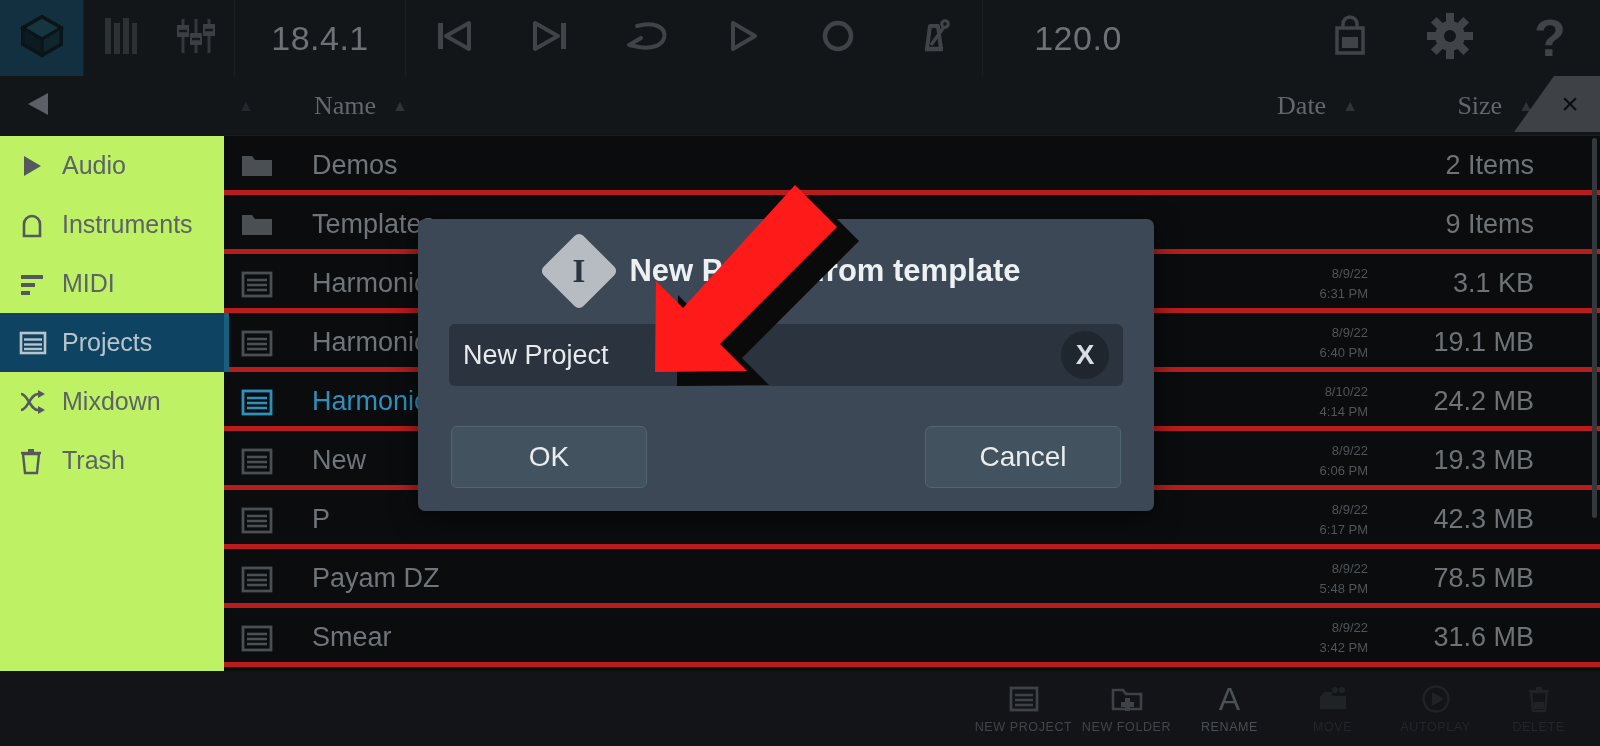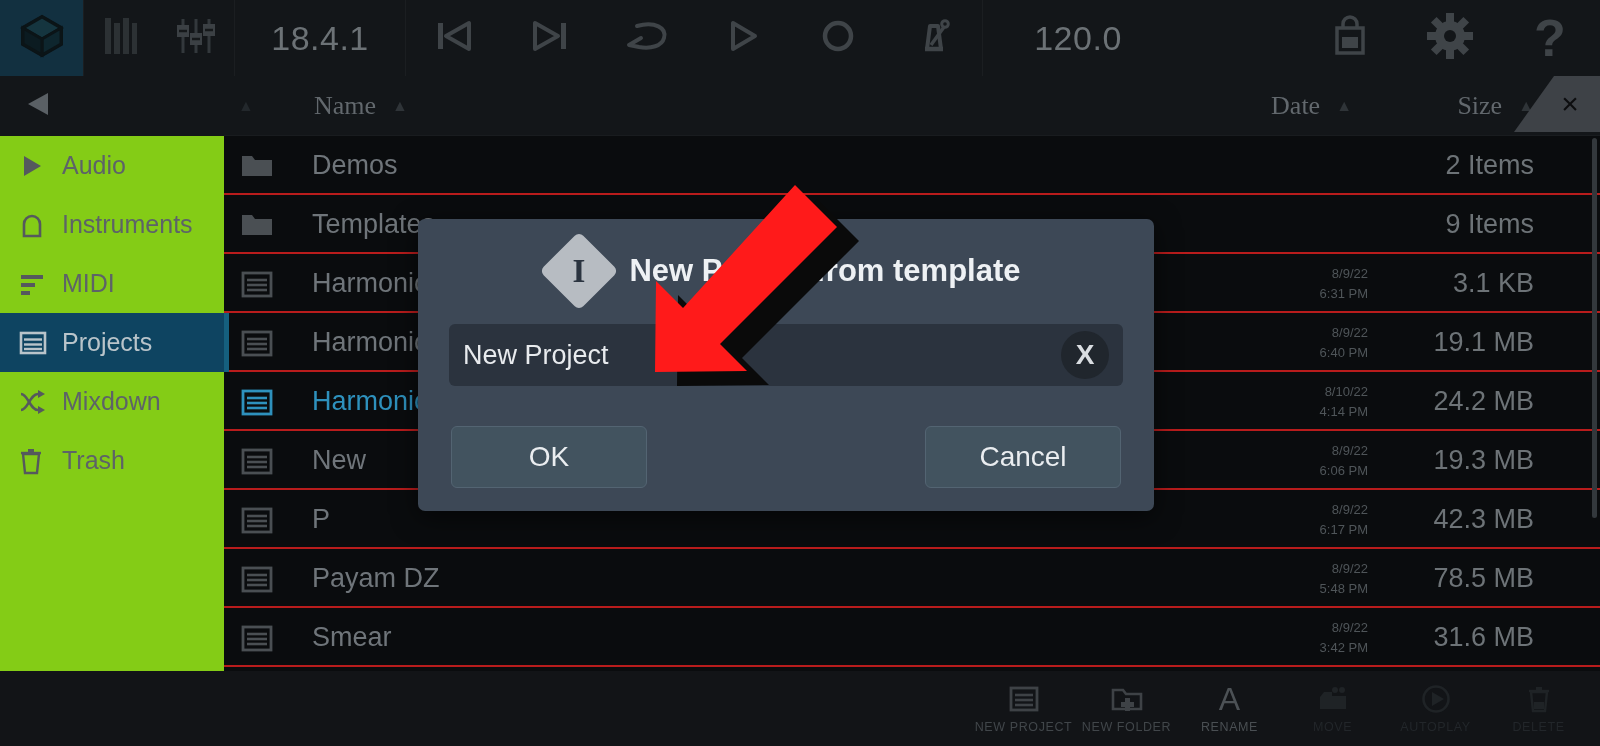--- a/index.html
+++ b/index.html
@@ -27,21 +27,21 @@
   }
   .tb-sep { width: 1px; height: 76px; background: #1b1e21; }
   .tb-text {
     font-size: 34px; color: #6c7276; letter-spacing: 0.5px;
     display: flex; align-items: center; justify-content: center; height: 76px;
   }
 
   
   .sidebar {
     position: absolute; top: 76px; left: 0; width: 224px; height: 595px;
-    background: #84cc16;
+    background: #bef264;
     text-align: center;
   }
   .sb-back {
     height: 60px; display: flex; align-items: center; padding-left: 22px;
     background: #131619;
   }
   .sb-item {
     height: 59px; display: flex; align-items: center; padding-left: 18px;
     color: #5d6368; font-size: 25px;
   }
@@ -62,21 +62,21 @@
     border-bottom: 1px solid #191c1f;
     font-family: Liberation Serif, serif;
   }
   .lh-cell {
     position: absolute; top: 0; height: 60px; display: flex; align-items: center;
     color: #62686d; font-size: 26px;
   }
   .lh-sort { color: #2f3438; font-size: 16px; margin-left: 16px; }
 
   .row {
-    height: 59px; position: relative; border-bottom: 2px solid #b91c1c;
+    height: 59px; position: relative; border-bottom: 5px solid #b91c1c;
   }
   .row .marker {
     position: absolute; left: 0; top: 0; width: 5px; height: 59px; background: transparent;
   }
   .row.marked .marker { background: #15607f; }
   .row .r-ico {
     position: absolute; left: 16px; top: 0; height: 59px;
     display: flex; align-items: center; color: #4a4f53;
   }
   .row .r-name {
@@ -390,21 +390,21 @@
 
   <div class="list-wrap">
     <div class="list-head">
       <div class="lh-cell" style="left:14px">
         <span style="color:#23282c;font-size:16px">▲</span>
       </div>
       <div class="lh-cell" style="left:90px">
         <span>Name</span>
         <span class="lh-sort">▲</span>
       </div>
-      <div class="lh-cell" style="right:248px">
+      <div class="lh-cell" style="right:242px">
         <span>Date</span>
         <span class="lh-sort">▲</span>
       </div>
       <div class="lh-cell" style="right:66px">
         <span>Size</span>
         <span class="lh-sort">▲</span>
       </div>
     </div>
 
     <div id="rows-container">

